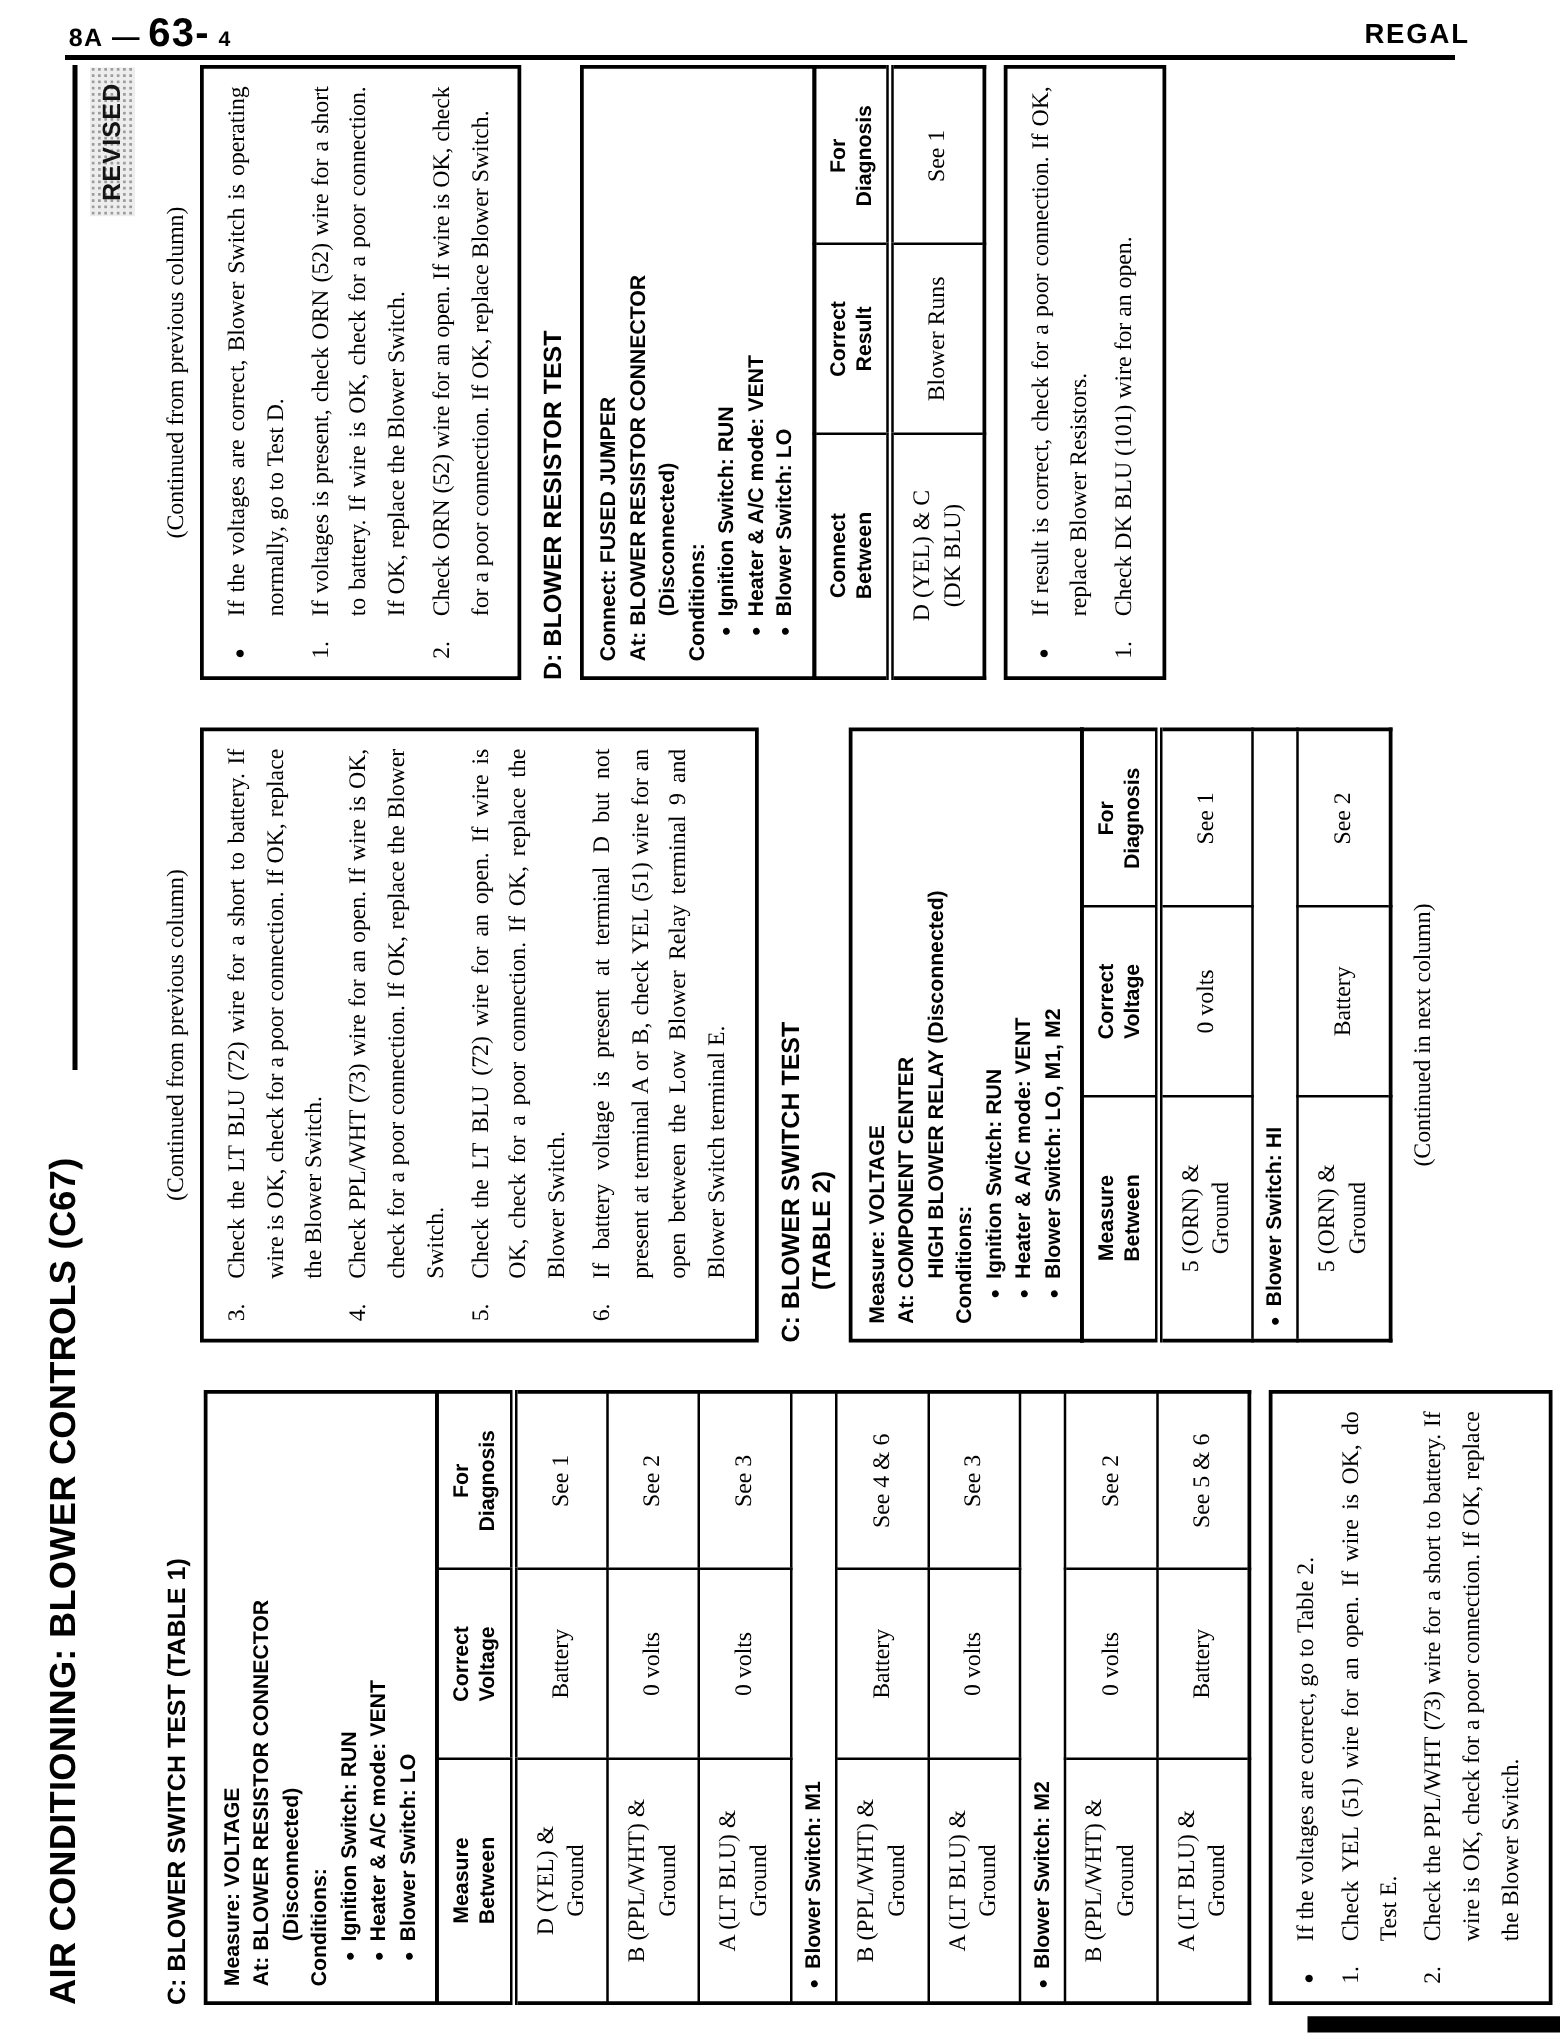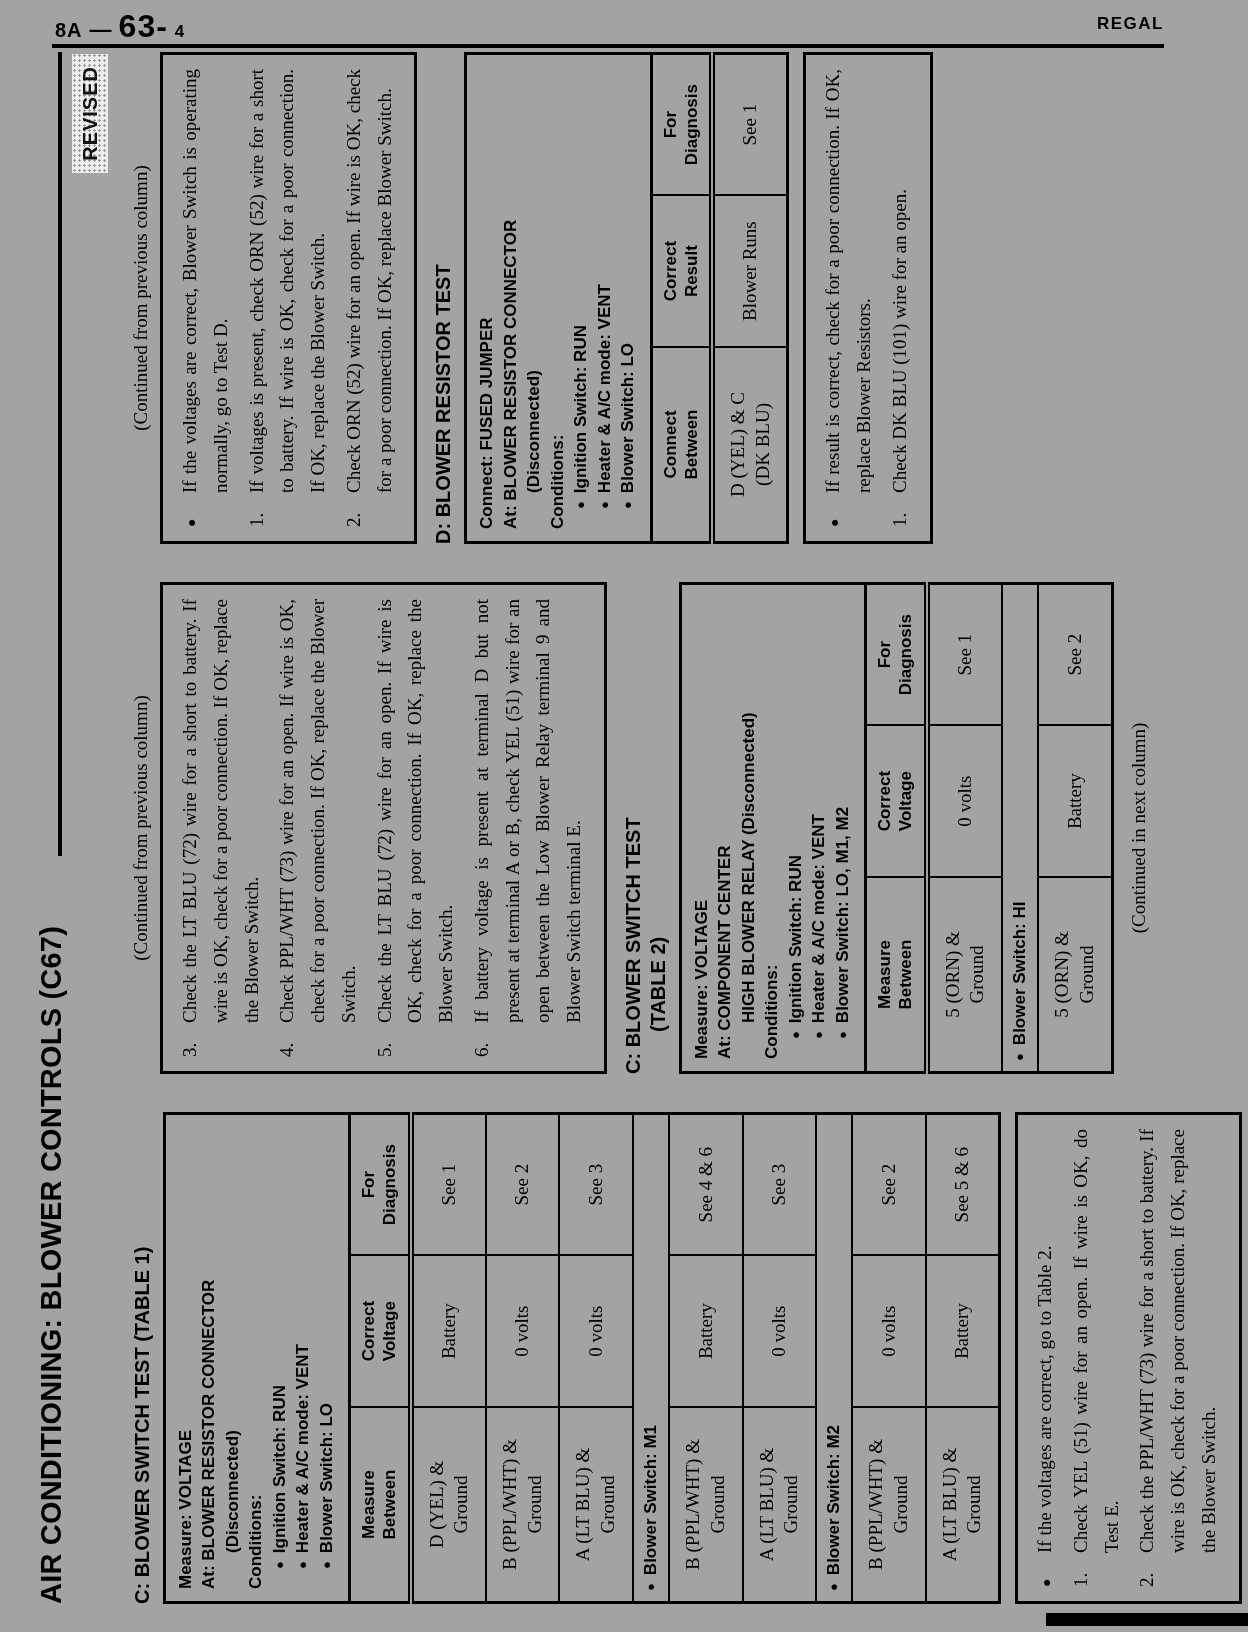--- a/index.html
+++ b/index.html
@@ -1,28 +1,28 @@
 <!DOCTYPE html>
 <html><head>
 <meta charset="utf-8">
 <style>
   html,body { margin:0; padding:0; background:#e8e8e8; }
   .page {
     position:relative; width:1248px; height:1632px; margin:0 auto;
-    background:#a3a3a3; color:#000; overflow:hidden;
+    background:#ffffff; color:#000; overflow:hidden;
     font-family:"Liberation Sans", sans-serif;
   }
 
   
   .pagenum { position:absolute; top:8px; left:55px; display:inline-flex; align-items:baseline; gap:7px; font-weight:bold; }
   .pn-sec  { font-size:20px; letter-spacing:1px; }
   .pn-sep  { font-size:22px; }
   .pn-main { font-size:32px; letter-spacing:1px; }
   .pn-sub  { font-size:17px; }
-  .brand   { position:absolute; top:14px; right:84px; font-weight:bold; font-size:17px; letter-spacing:1.5px; }
+  .brand   { position:absolute; top:14px; right:72px; font-weight:bold; font-size:22px; letter-spacing:1.5px; }
   .headrule{ position:absolute; top:44px; left:52px; width:1112px; height:0; border-top:4px solid #000; }
   .bottombar{ position:absolute; left:1046px; top:1613px; width:202px; height:13px; background:#000; }
 
   
   .rot {
     position:absolute; top:52px; left:36px;
     width:1552px; height:1146px;
     transform-origin:0 0;
     transform:rotate(-90deg) translateX(-1552px);
   }

